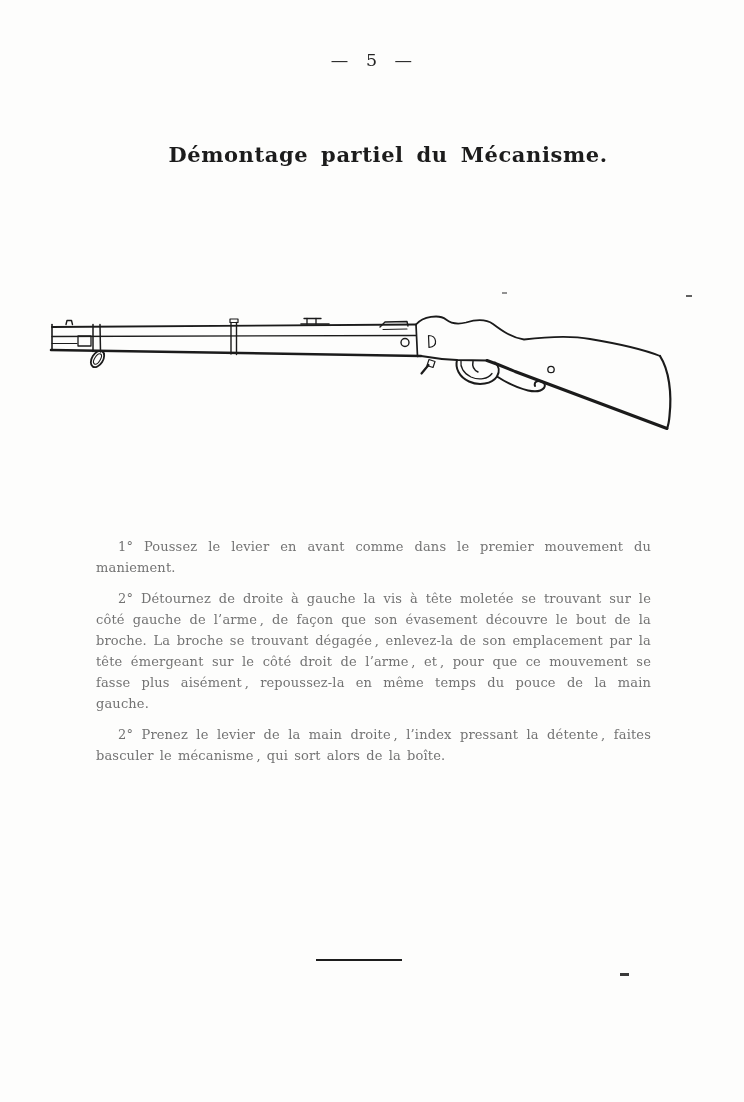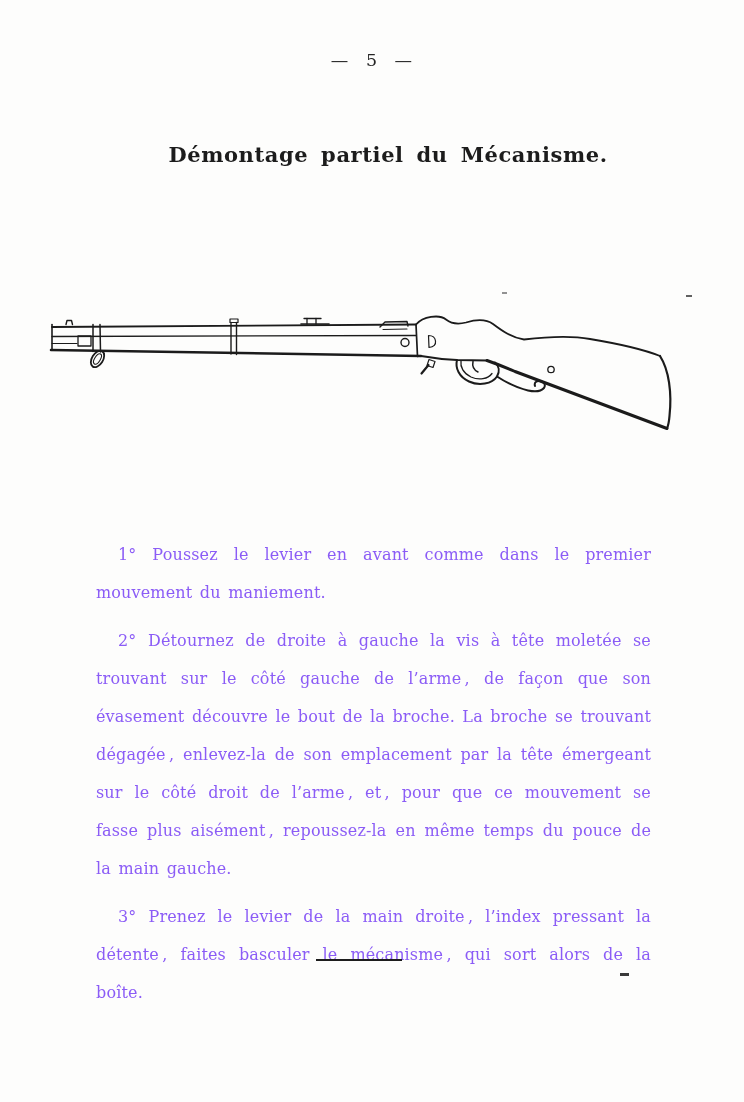--- a/index.html
+++ b/index.html
@@ -48,24 +48,24 @@
     width: 655px;
     height: 145px;
     margin: 0;
   }
   .illustration svg { display: block; width: 100%; height: 100%; }
   .text-block {
     position: absolute;
     top: 536px;
     left: 96px;
     width: 555px;
-    font-size: 16px;
-    line-height: 38px;
+    font-size: 13px;
+    line-height: 21px;
     text-align: justify;
-    color: #8b5cf6;
+    color: #737373;
     letter-spacing: 0.15px;
     word-spacing: 0.14em;
   }
   .text-block p {
     margin: 0 0 10px 0;
     text-indent: 22px;
   }
   .separator-rule {
     position: absolute;
     top: 959px;
@@ -135,21 +135,21 @@
         <path d="M615 58 C624 72 627 95 624.5 118 C624 124 623.5 127 622 130.5" stroke-width="2.2"></path>
         <path d="M442 62.5 C452 66 462 70 470 73.5 L622 130.5" stroke-width="3"></path>
         <circle cx="506" cy="71.5" r="3.2" stroke-width="1.3"></circle>
       </g>
     </svg>
   </figure>
 
   <main class="text-block">
     <p>1° Poussez le levier en avant comme dans le premier mouvement du maniement.</p>
     <p>2° Détournez de droite à gauche la vis à tête moletée se trouvant sur le côté gauche de l’arme , de façon que son évasement découvre le bout de la broche. La broche se trouvant dégagée , enlevez-la de son emplacement par la tête émergeant sur le côté droit de l’arme , et , pour que ce mouvement se fasse plus aisément , repoussez-la en même temps du pouce de la main gauche.</p>
-    <p>3° Prenez le levier de la main droite , l’index pressant la détente , faites basculer le mécanisme , qui sort alors de la boîte.</p>
+    <p>2° Prenez le levier de la main droite , l’index pressant la détente , faites basculer le mécanisme , qui sort alors de la boîte.</p>
   </main>
 
   <div class="separator-rule"></div>
 
   <div class="ink-speck speck-a"></div>
   <div class="ink-speck speck-b"></div>
   <div class="ink-speck speck-c"></div>
 
 </div>
 

